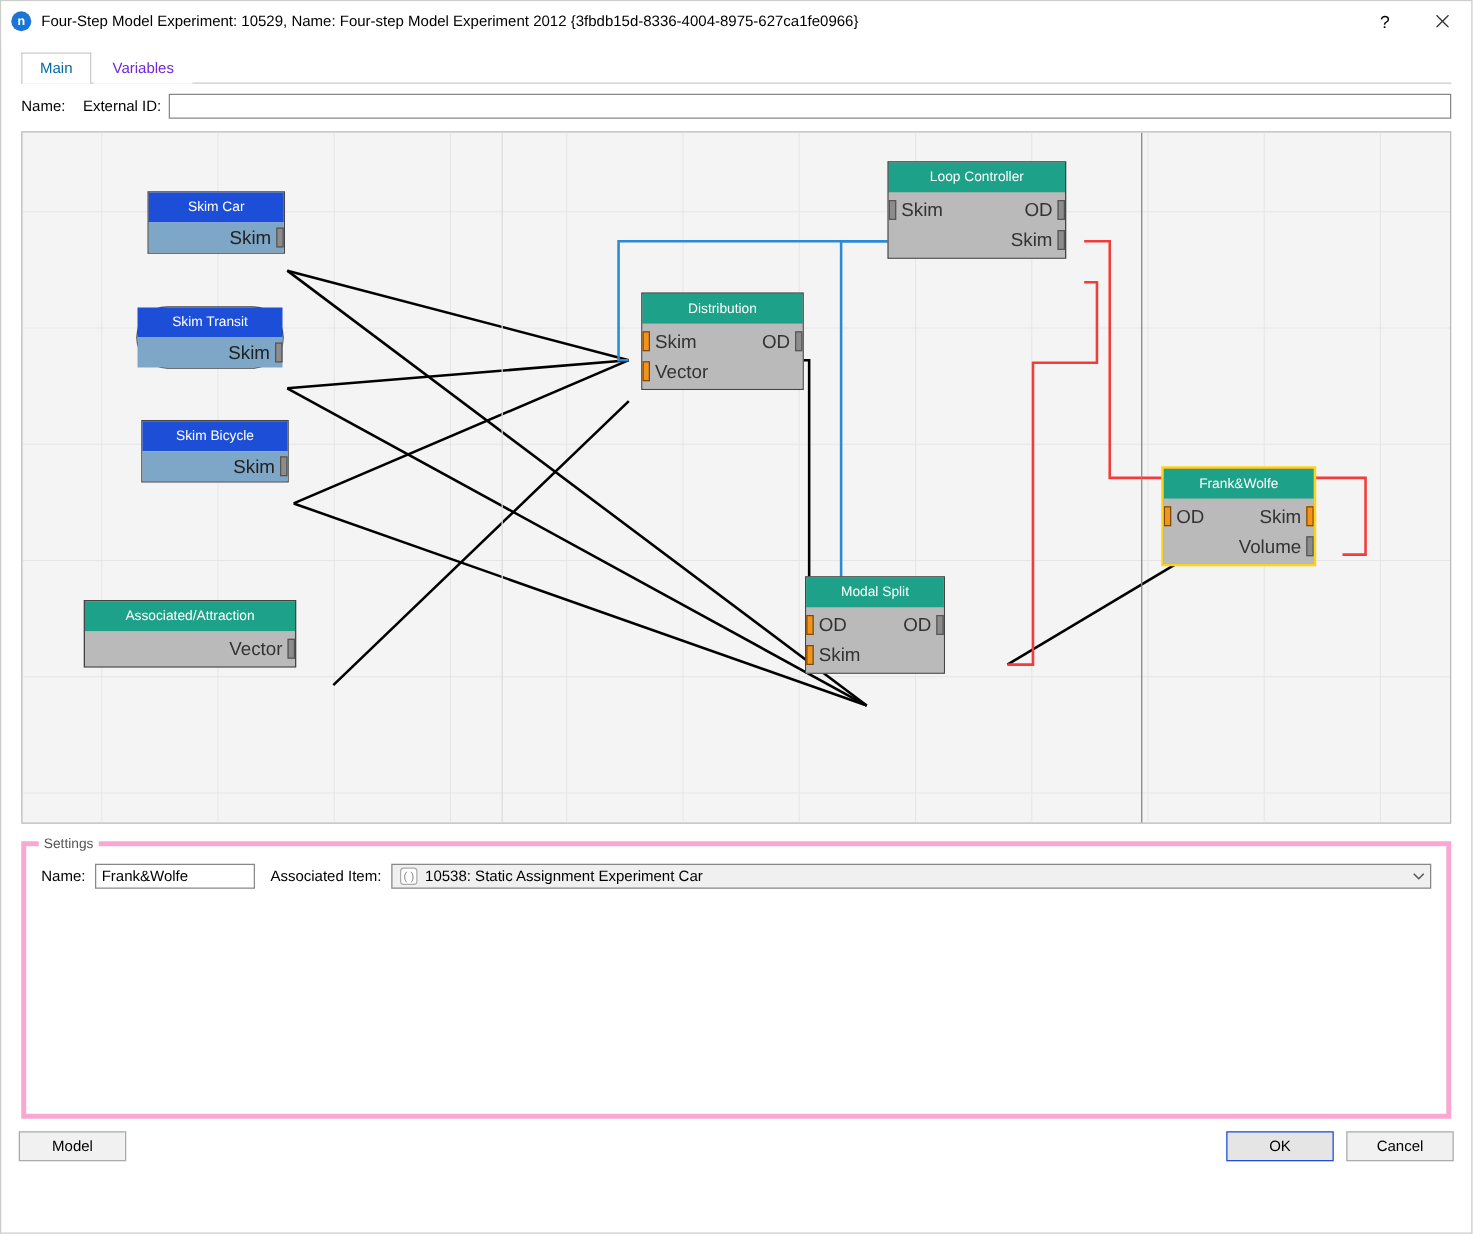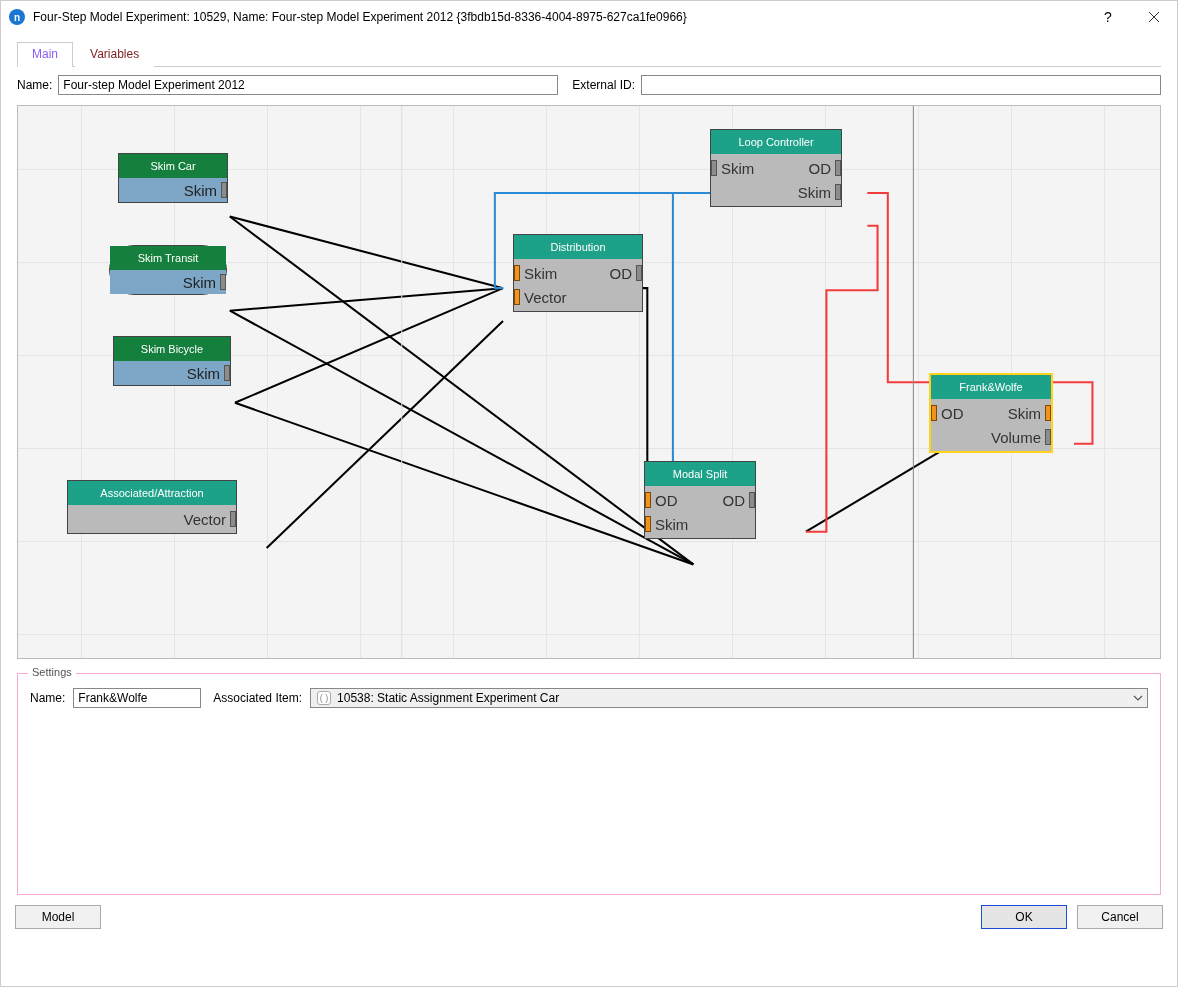--- a/index.html
+++ b/index.html
@@ -52,25 +52,25 @@
     margin-bottom: 8px;
   }
   .tab {
     padding: 4px 14px 6px;
     border: 1px solid transparent;
     border-bottom: none;
     margin-right: 2px;
     position: relative;
     top: 1px;
     background: #fff;
-    color: #7f1d1d;
+    color: #6d28d9;
   }
   .tab.active {
     border-color: #ccc;
-    color: #8b5cf6;
+    color: #0369a1;
     background: #fff;
   }
 
   
   .name-row {
     display: flex;
     align-items: center;
     gap: 6px;
     margin-bottom: 10px;
   }
@@ -104,21 +104,21 @@
     inset: 0;
     pointer-events: none;
   }
   
   .node {
     position: absolute;
     border: 1px solid #444;
     background: #bababa;
     width: 110px;
   }
-  .node.wide { width: 132px; }
+  .node.wide { width: 143px; }
   .node .node-head {
     background: #1da189;
     color: #fff;
     text-align: center;
     padding: 6px 4px;
     font-size: 11px;
   }
   .node .node-body {
     background: #bababa;
     padding: 2px 0;
@@ -153,33 +153,33 @@
   .port-label-l { margin-left: 4px;}
   .port-label-r { margin-right: 4px; text-align:right;}
   .node.gen { width: 170px; }
   
   .skimcard {
     position:absolute;
     width:110px;
     border:1px solid #444;
   }
   .skimcard .sc-head {
-    background:#15803d; color:#fff; text-align:center; padding:6px 4px; font-size:11px;
+    background:#1d4ed8; color:#fff; text-align:center; padding:6px 4px; font-size:11px;
   }
   .skimcard .sc-body {
     background:#7ea7c7; padding:0;
   }
   .skimcard .port-row{
     justify-content:flex-end; padding-right:0;
   }
   .skimcard .port-label-r{ color:#222;}
 
   
   .settings {
-    border: 1px solid #f9a8d4;
+    border: 4px solid #f9a8d4;
     margin-top: 14px;
     padding: 14px 12px 12px;
     position: relative;
     height: 222px;
   }
   .settings .legend {
     position: absolute;
     top: -8px; left: 10px;
     background: #fff;
     padding: 0 4px;
@@ -251,21 +251,20 @@
 
 <div class="dialog-body">
 
   <div class="tabbar">
     <div class="tab active">Main</div>
     <div class="tab">Variables</div>
   </div>
 
   <div class="name-row">
     <span>Name:</span>
-    <input type="text" style="width: 500px;" value="Four-step Model Experiment 2012">
     <span style="margin-left:8px">External ID:</span>
     <input type="text" style="flex: 1 1 0%;" value="">
   </div>
 
   <div class="canvas-wrap">
     <div class="canvas-grid"></div>
 
     <svg class="canvas-svg" viewBox="0 0 1116 554">
 
       <path d="M207,108 L474,178" stroke="#000" stroke-width="2" fill="none"></path>

